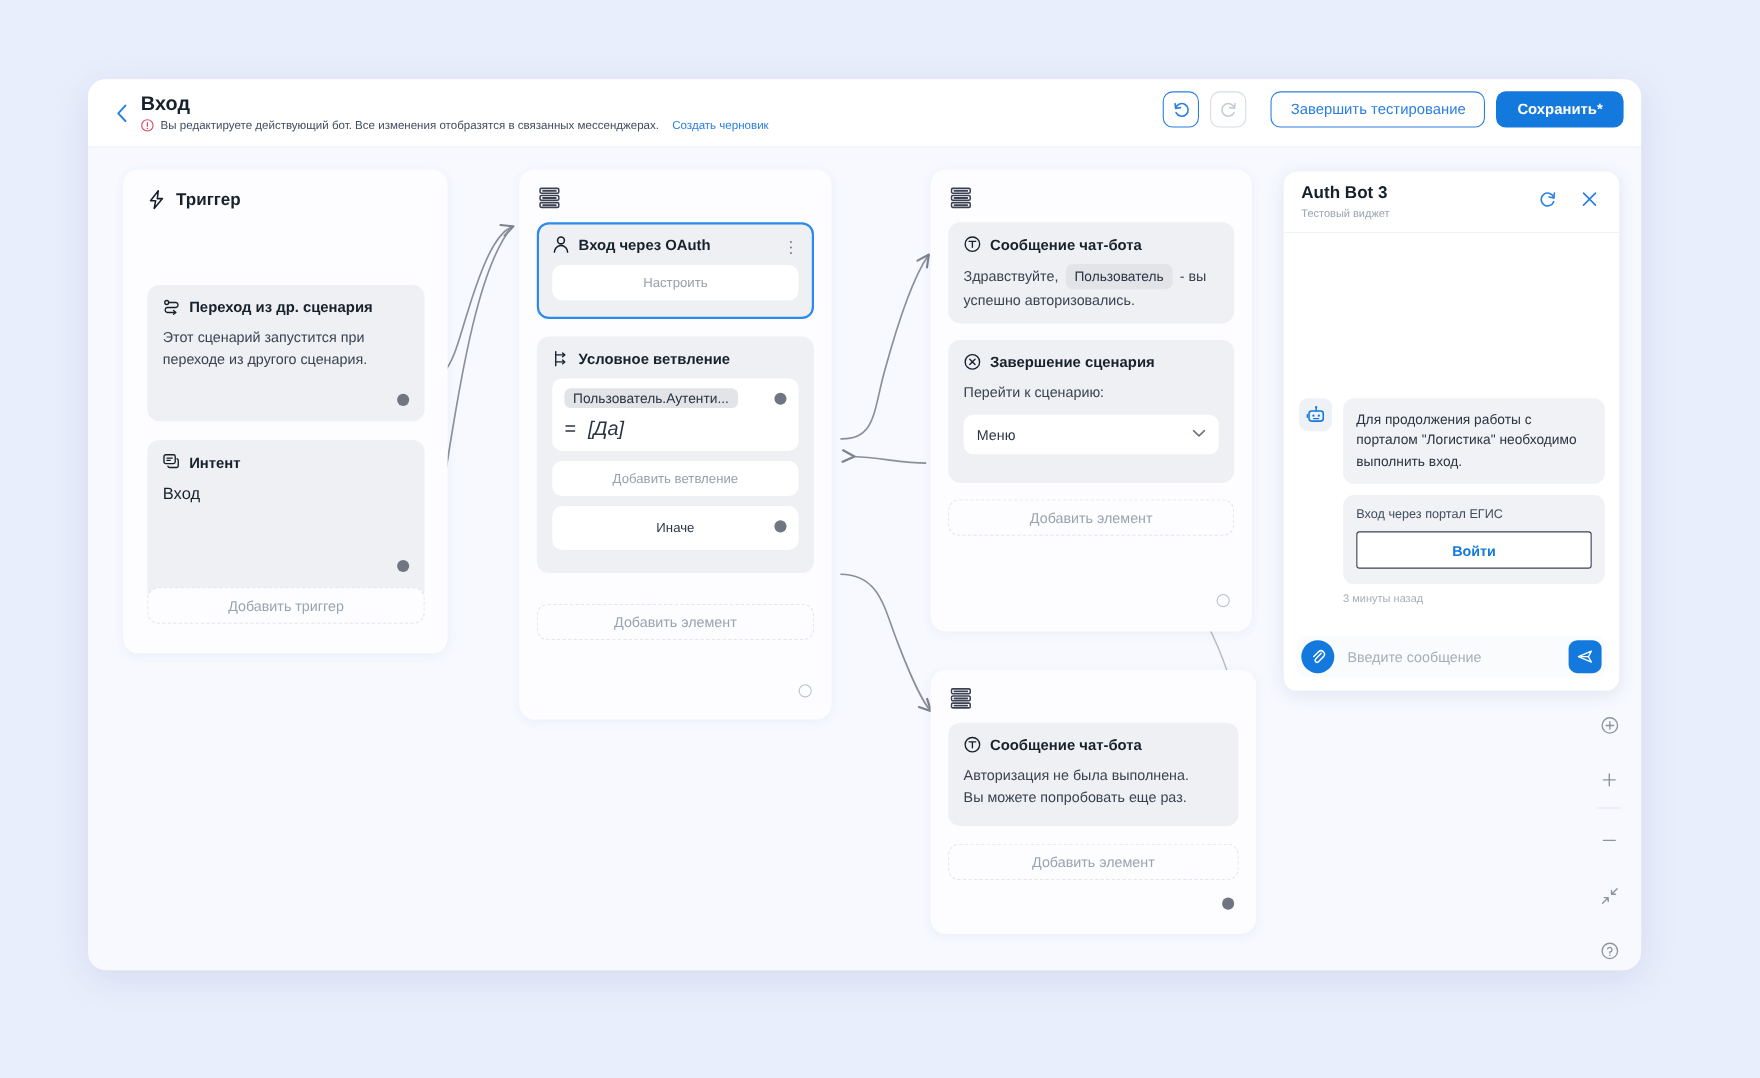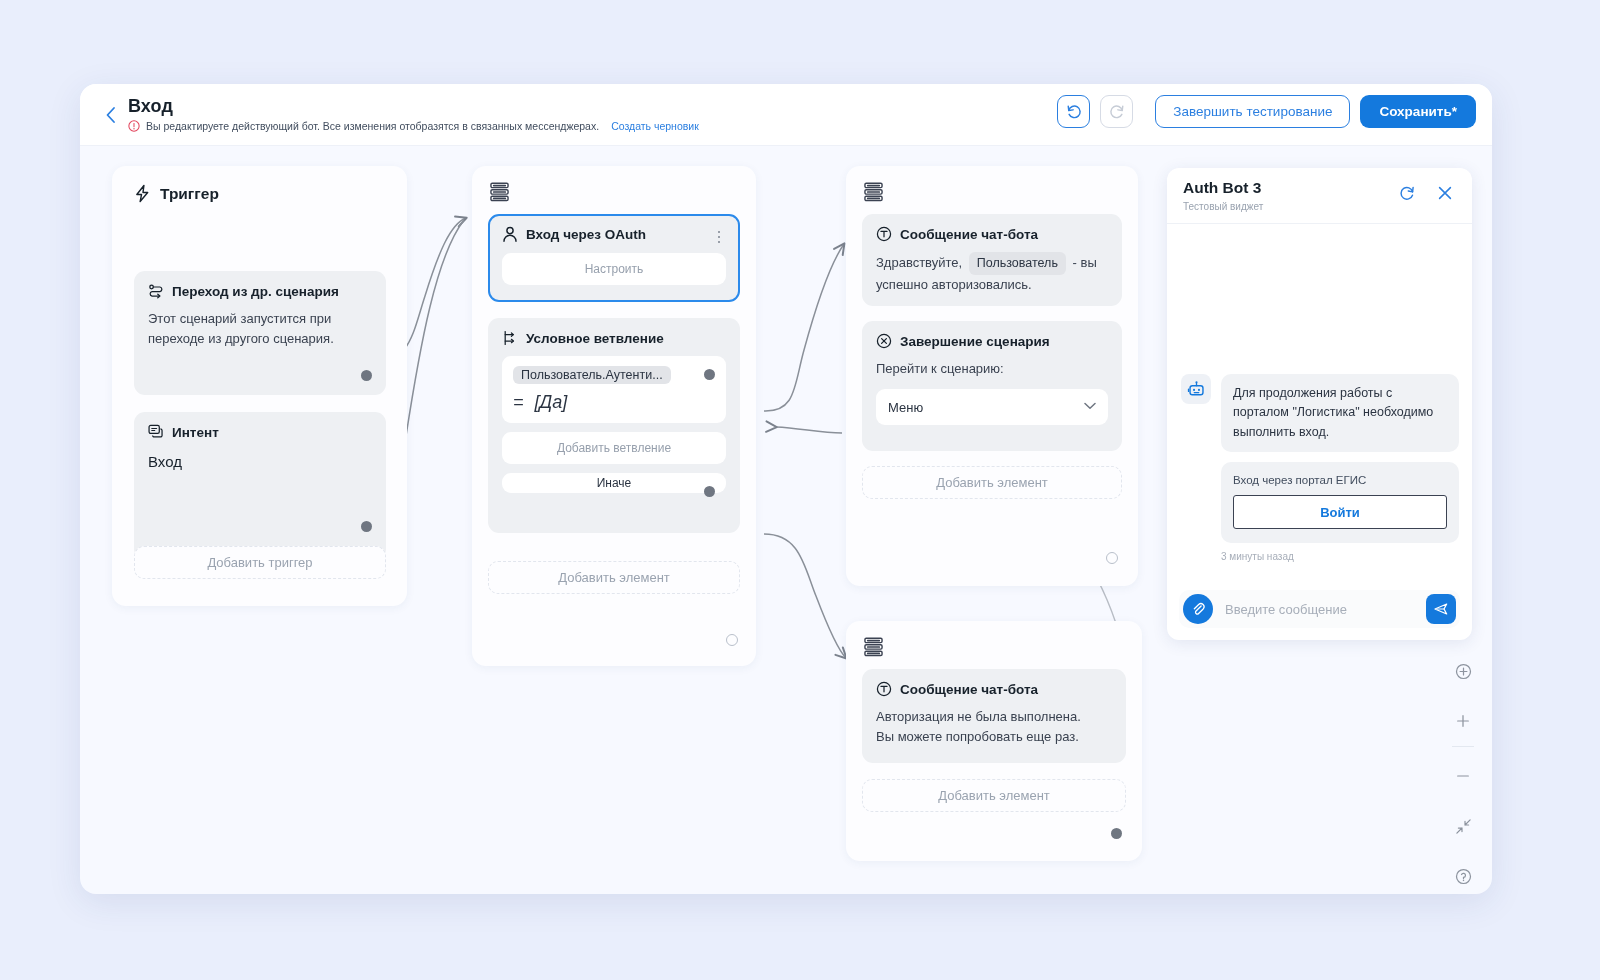--- a/index.html
+++ b/index.html
@@ -12,21 +12,21 @@
   }
   #root {
     position: relative;
     width: 1600px; height: 980px;
     background: #e9eefc;
   }
 
   
   .window {
     position: absolute;
-    left: 80px; top: 84px;
+    left: 80px; top: 72px;
     width: 1412px; height: 810px;
     background: #f7f9ff;
     border-radius: 16px;
     box-shadow: 0 8px 34px rgba(40,60,120,.10);
     overflow: hidden;
   }
 
   
   .header {
     position: absolute; left: 0; top: 0;
@@ -381,21 +381,21 @@
             <span class="chip">Пользователь.Аутенти...</span>
             <div style="margin-top:8px;font-size:18px;color:#2b3442;font-style:italic;">
               <span>=</span>
               <span style="margin-left:6px;">[Да]</span>
             </div>
             <div class="port" style="right:11px; top:13px;"></div>
           </div>
 
           <div class="ghost-btn" style="margin-top:9px;">Добавить ветвление</div>
 
-          <div class="ghost-btn" style="margin-top:9px;position:relative;color:#2b3442;height:20px;">
+          <div class="ghost-btn" style="margin-top:9px;position:relative;color:#2b3442;height:40px;">
             <span>Иначе</span>
             <div class="port" style="right:11px; top:13px;"></div>
           </div>
         </div>
 
         <div class="dashed-btn" style="position:absolute; left:16px; top:395px; width:252px;">Добавить элемент</div>
         <div class="port-hollow" style="right:18px; bottom:20px;"></div>
       </div>
 
       <div class="panel" id="right-panel-1">

